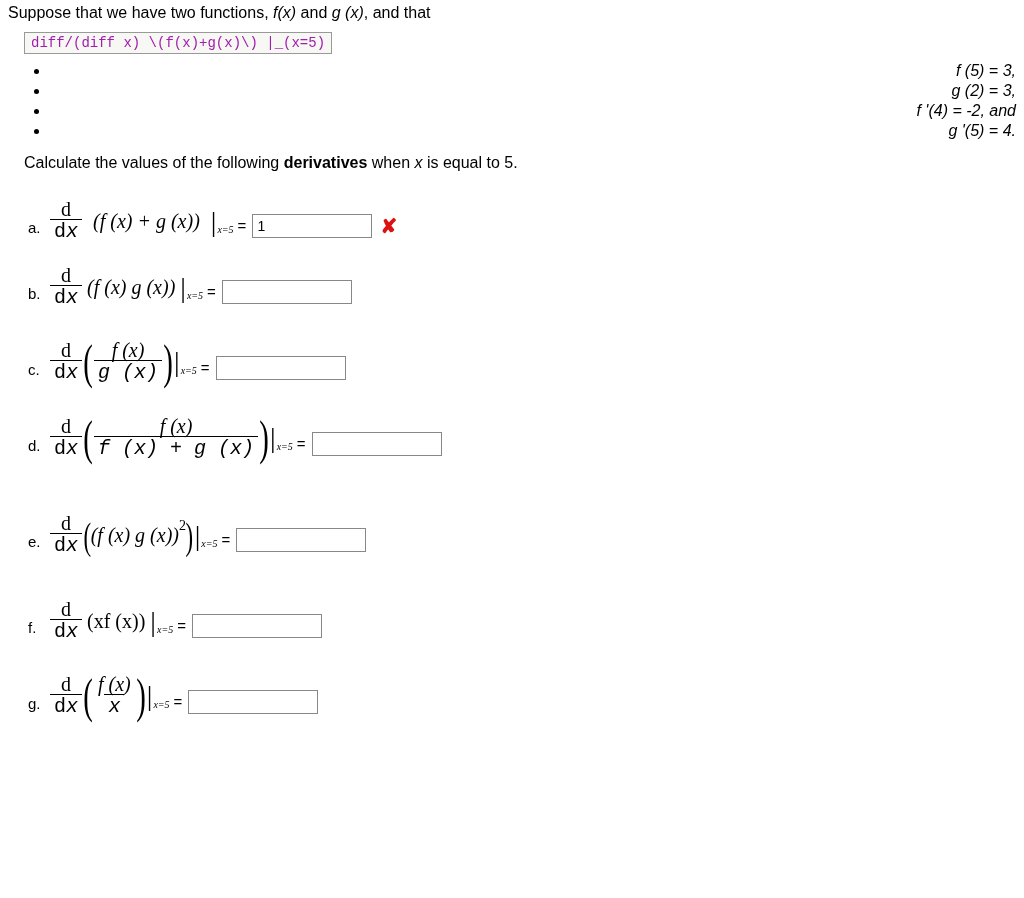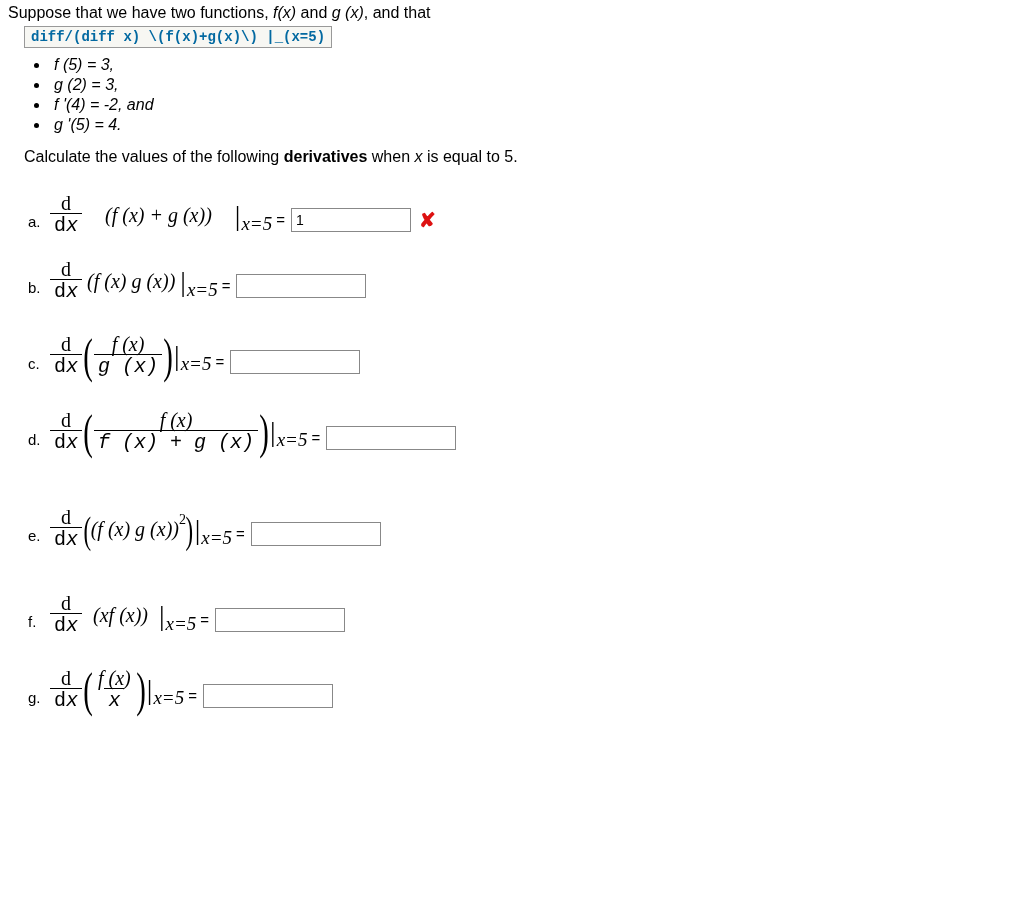--- a/index.html
+++ b/index.html
@@ -4,38 +4,38 @@
 <style>
   body {
     font-family: Arial, Helvetica, sans-serif;
     font-size: 16px;
     margin: 0;
     padding: 4px 8px;
     color: #000;
     width: 1024px;
     box-sizing: border-box;
   }
-  .intro { margin-bottom: 2px; }
+  .intro { margin-bottom: 8px; }
   .italic { font-style: italic; }
   .codebox {
     display: inline-block;
     border: 1px solid #999;
     background: #f7f7f3;
     font-family: "Courier New", monospace;
     font-size: 14px;
     padding: 2px 6px;
     margin-left: 16px;
     margin-top: 2px;
     margin-bottom: 6px;
-    color: #0369a1;
-    font-weight: bold;
+    color: #a21caf;
   }
   ul.given {
     margin: 2px 0 14px 0;
     padding-left: 42px;
+    text-align: right;
   }
   ul.given li {
     margin: 2px 0;
     padding-left: 4px;
   }
   .prompt2 { margin: 8px 0 12px 16px; }
   .parts { padding-left: 20px; }
   .part-row {
     display: flex;
     align-items: flex-end;
@@ -82,21 +82,21 @@
     font-family: "Times New Roman", serif;
     display: inline-block;
     transform: scaleX(0.6);
     margin: 0 -3px;
   }
   .evalbar {
     font-size: 28px;
     margin-left: 2px;
     margin-right: 1px;
   }
-  .sub { font-size: 19px; position: relative; top: 8px; }
+  .sub { font-size: 10px; position: relative; top: 8px; }
   .eq-sign {
     font-family: Arial, sans-serif;
     font-size: 15px;
     margin: 0 6px 0 4px;
     align-self: flex-end;
     padding-bottom: 10px;
   }
   input.ans {
     width: 120px;
     height: 20px;
@@ -142,21 +142,21 @@
 <div class="parts">
 
   <div class="part-row">
     <div class="part-label">a.</div>
     <div class="eqwrap">
       <span class="math">
         <span class="frac">
             <span class="num">d</span>
             <span class="den"><span style="font-style:normal">d</span><i>x</i></span>
           </span>
-        <span style="margin:0 21px;font-style:italic">(f (x) + g (x))</span>
+        <span style="margin:0 9px;font-style:italic">(f (x) + g (x))</span>
         <span class="evalbar">|</span>
           <span class="sub"><i>x=5</i></span>
       </span>
       <span class="eq-sign">=</span>
       <input class="ans short" value="1" style="">
       <span class="x-icon" title="incorrect">✘</span>
     </div>
   </div>
 
   <div class="part-row">
@@ -245,21 +245,21 @@
   <div class="gapv"></div>
 
   <div class="part-row">
     <div class="part-label">f.</div>
     <div class="eqwrap">
       <span class="math">
         <span class="frac">
             <span class="num">d</span>
             <span class="den"><span style="font-style:normal">d</span><i>x</i></span>
           </span>
-        <span style="margin:0 9px;font-style:italic">(xf (x))</span>
+        <span style="margin:0 3px;">(xf (x))</span>
         <span class="evalbar">|</span>
           <span class="sub"><i>x=5</i></span>
       </span>
       <span class="eq-sign">=</span>
       <input class="ans" value="" style="">
     </div>
   </div>
 
   <div class="part-row tall">
     <div class="part-label">g.</div>

